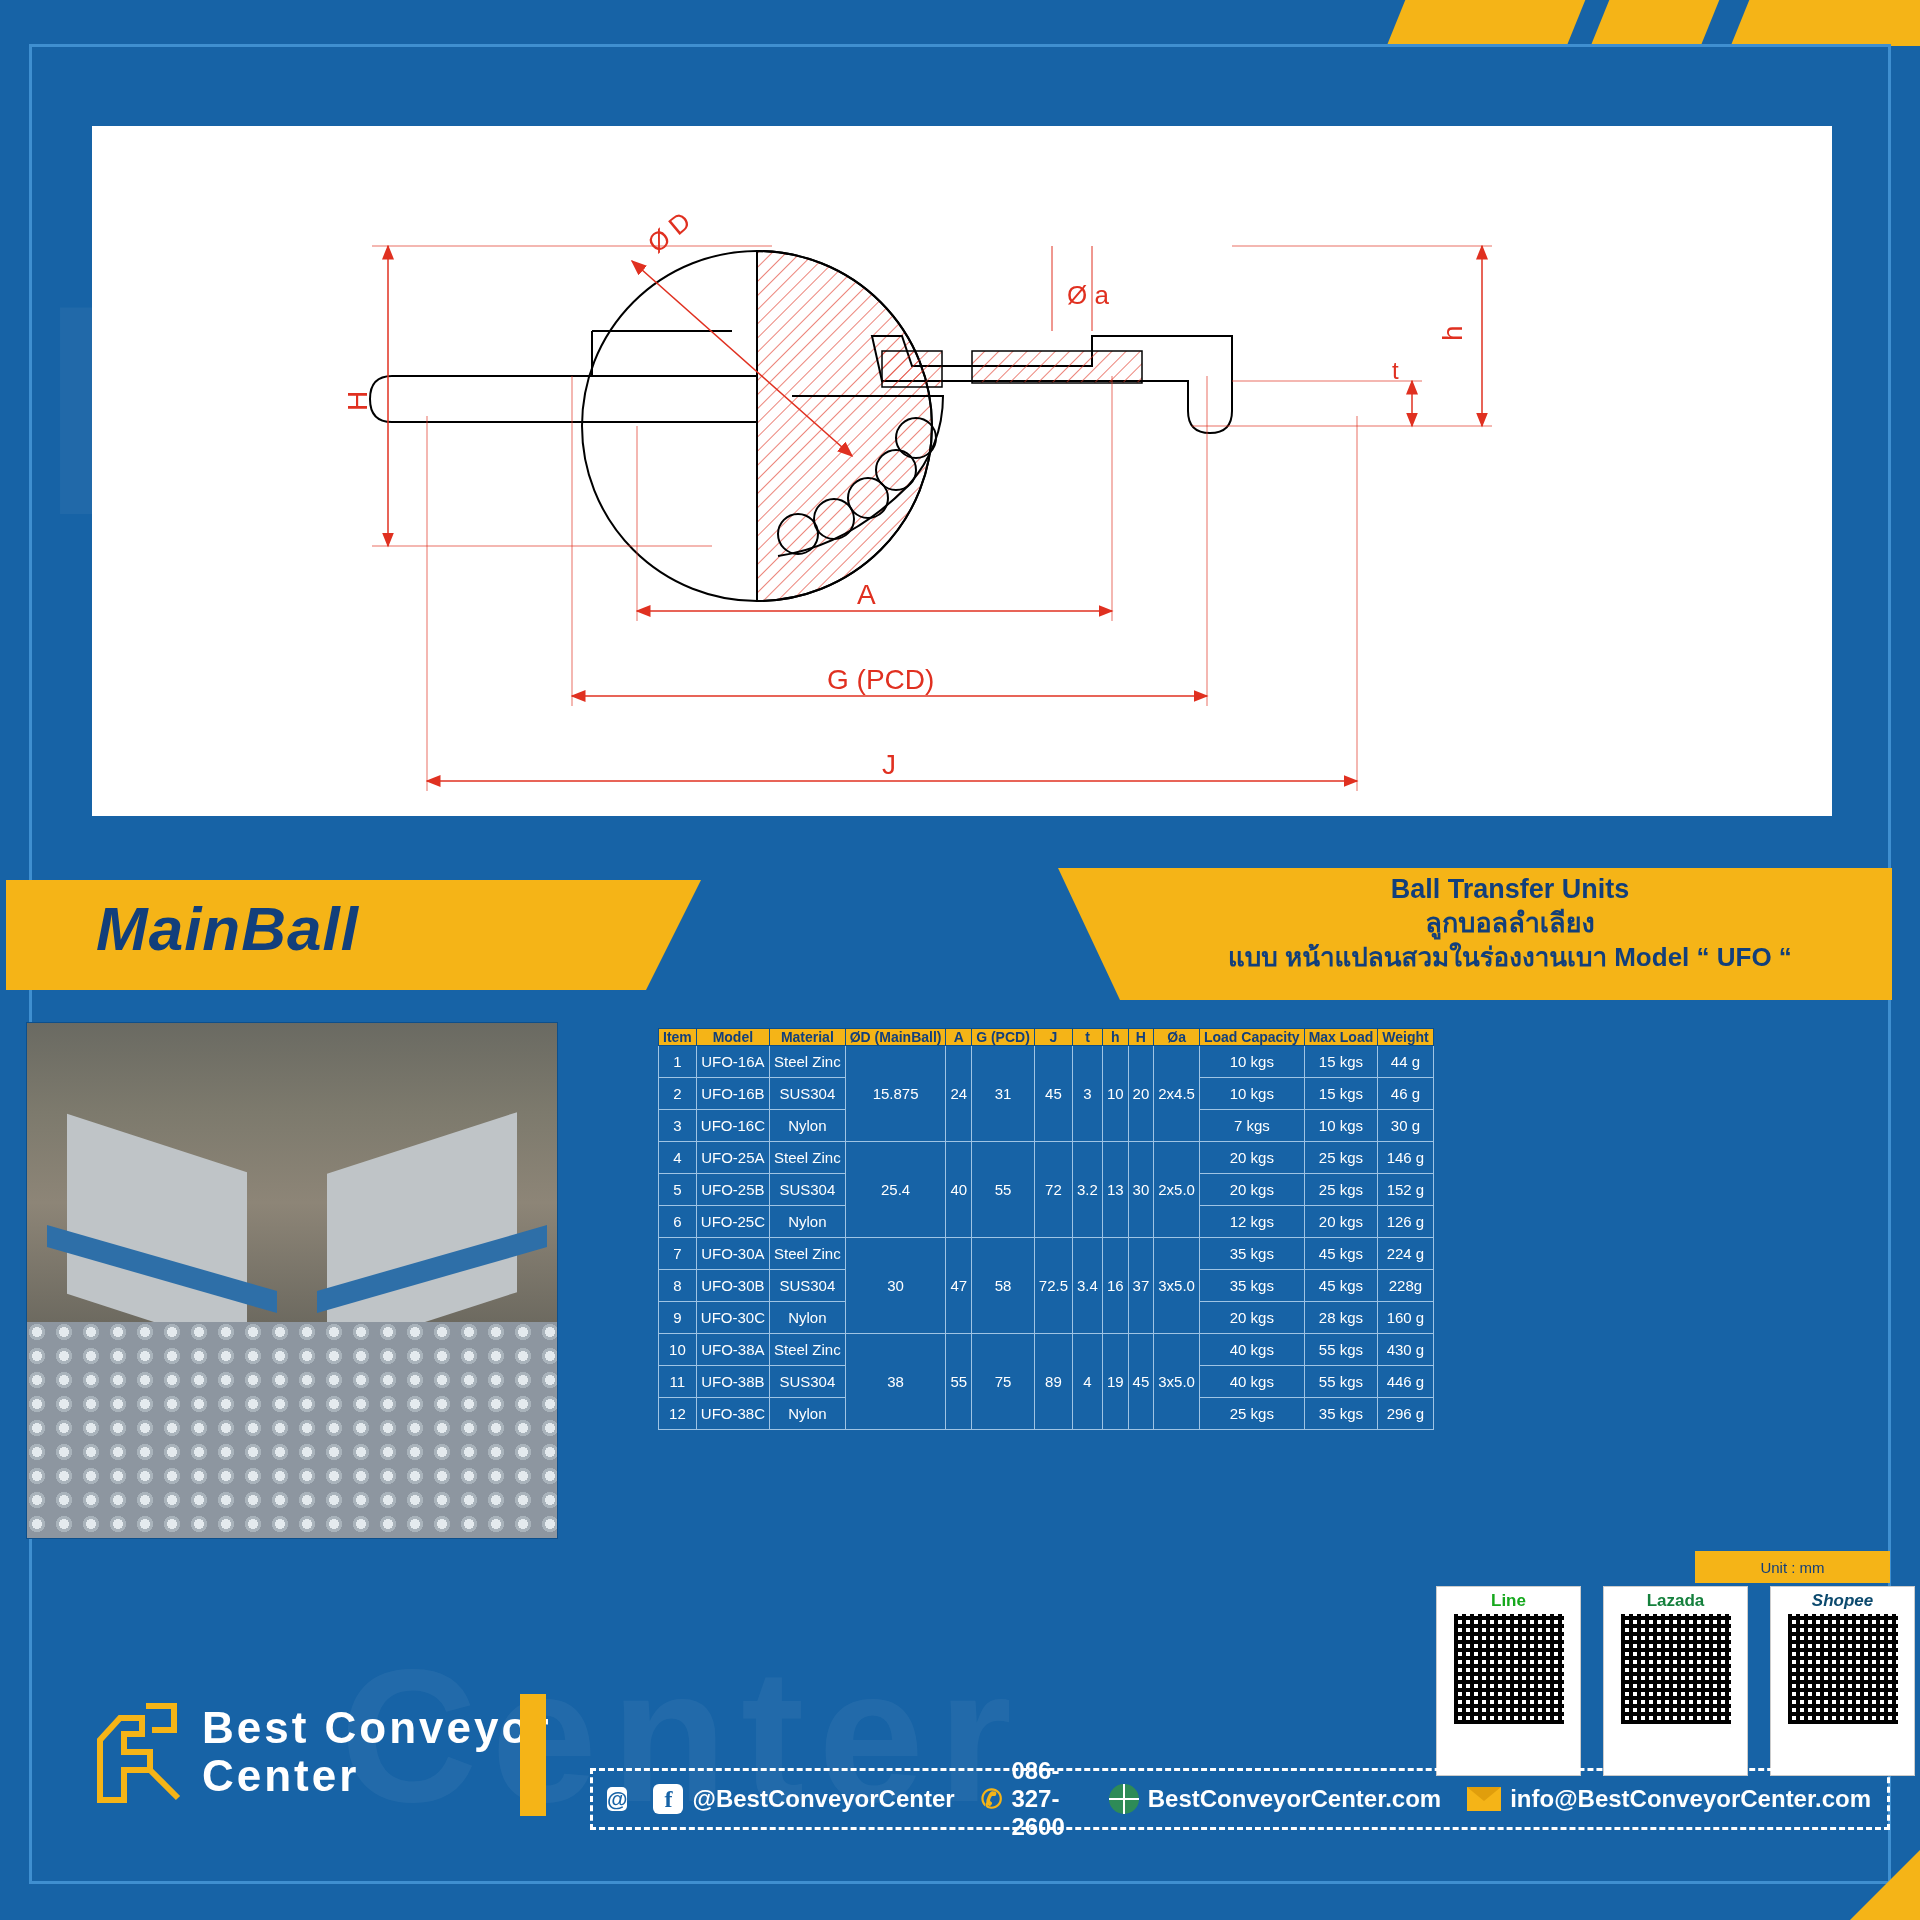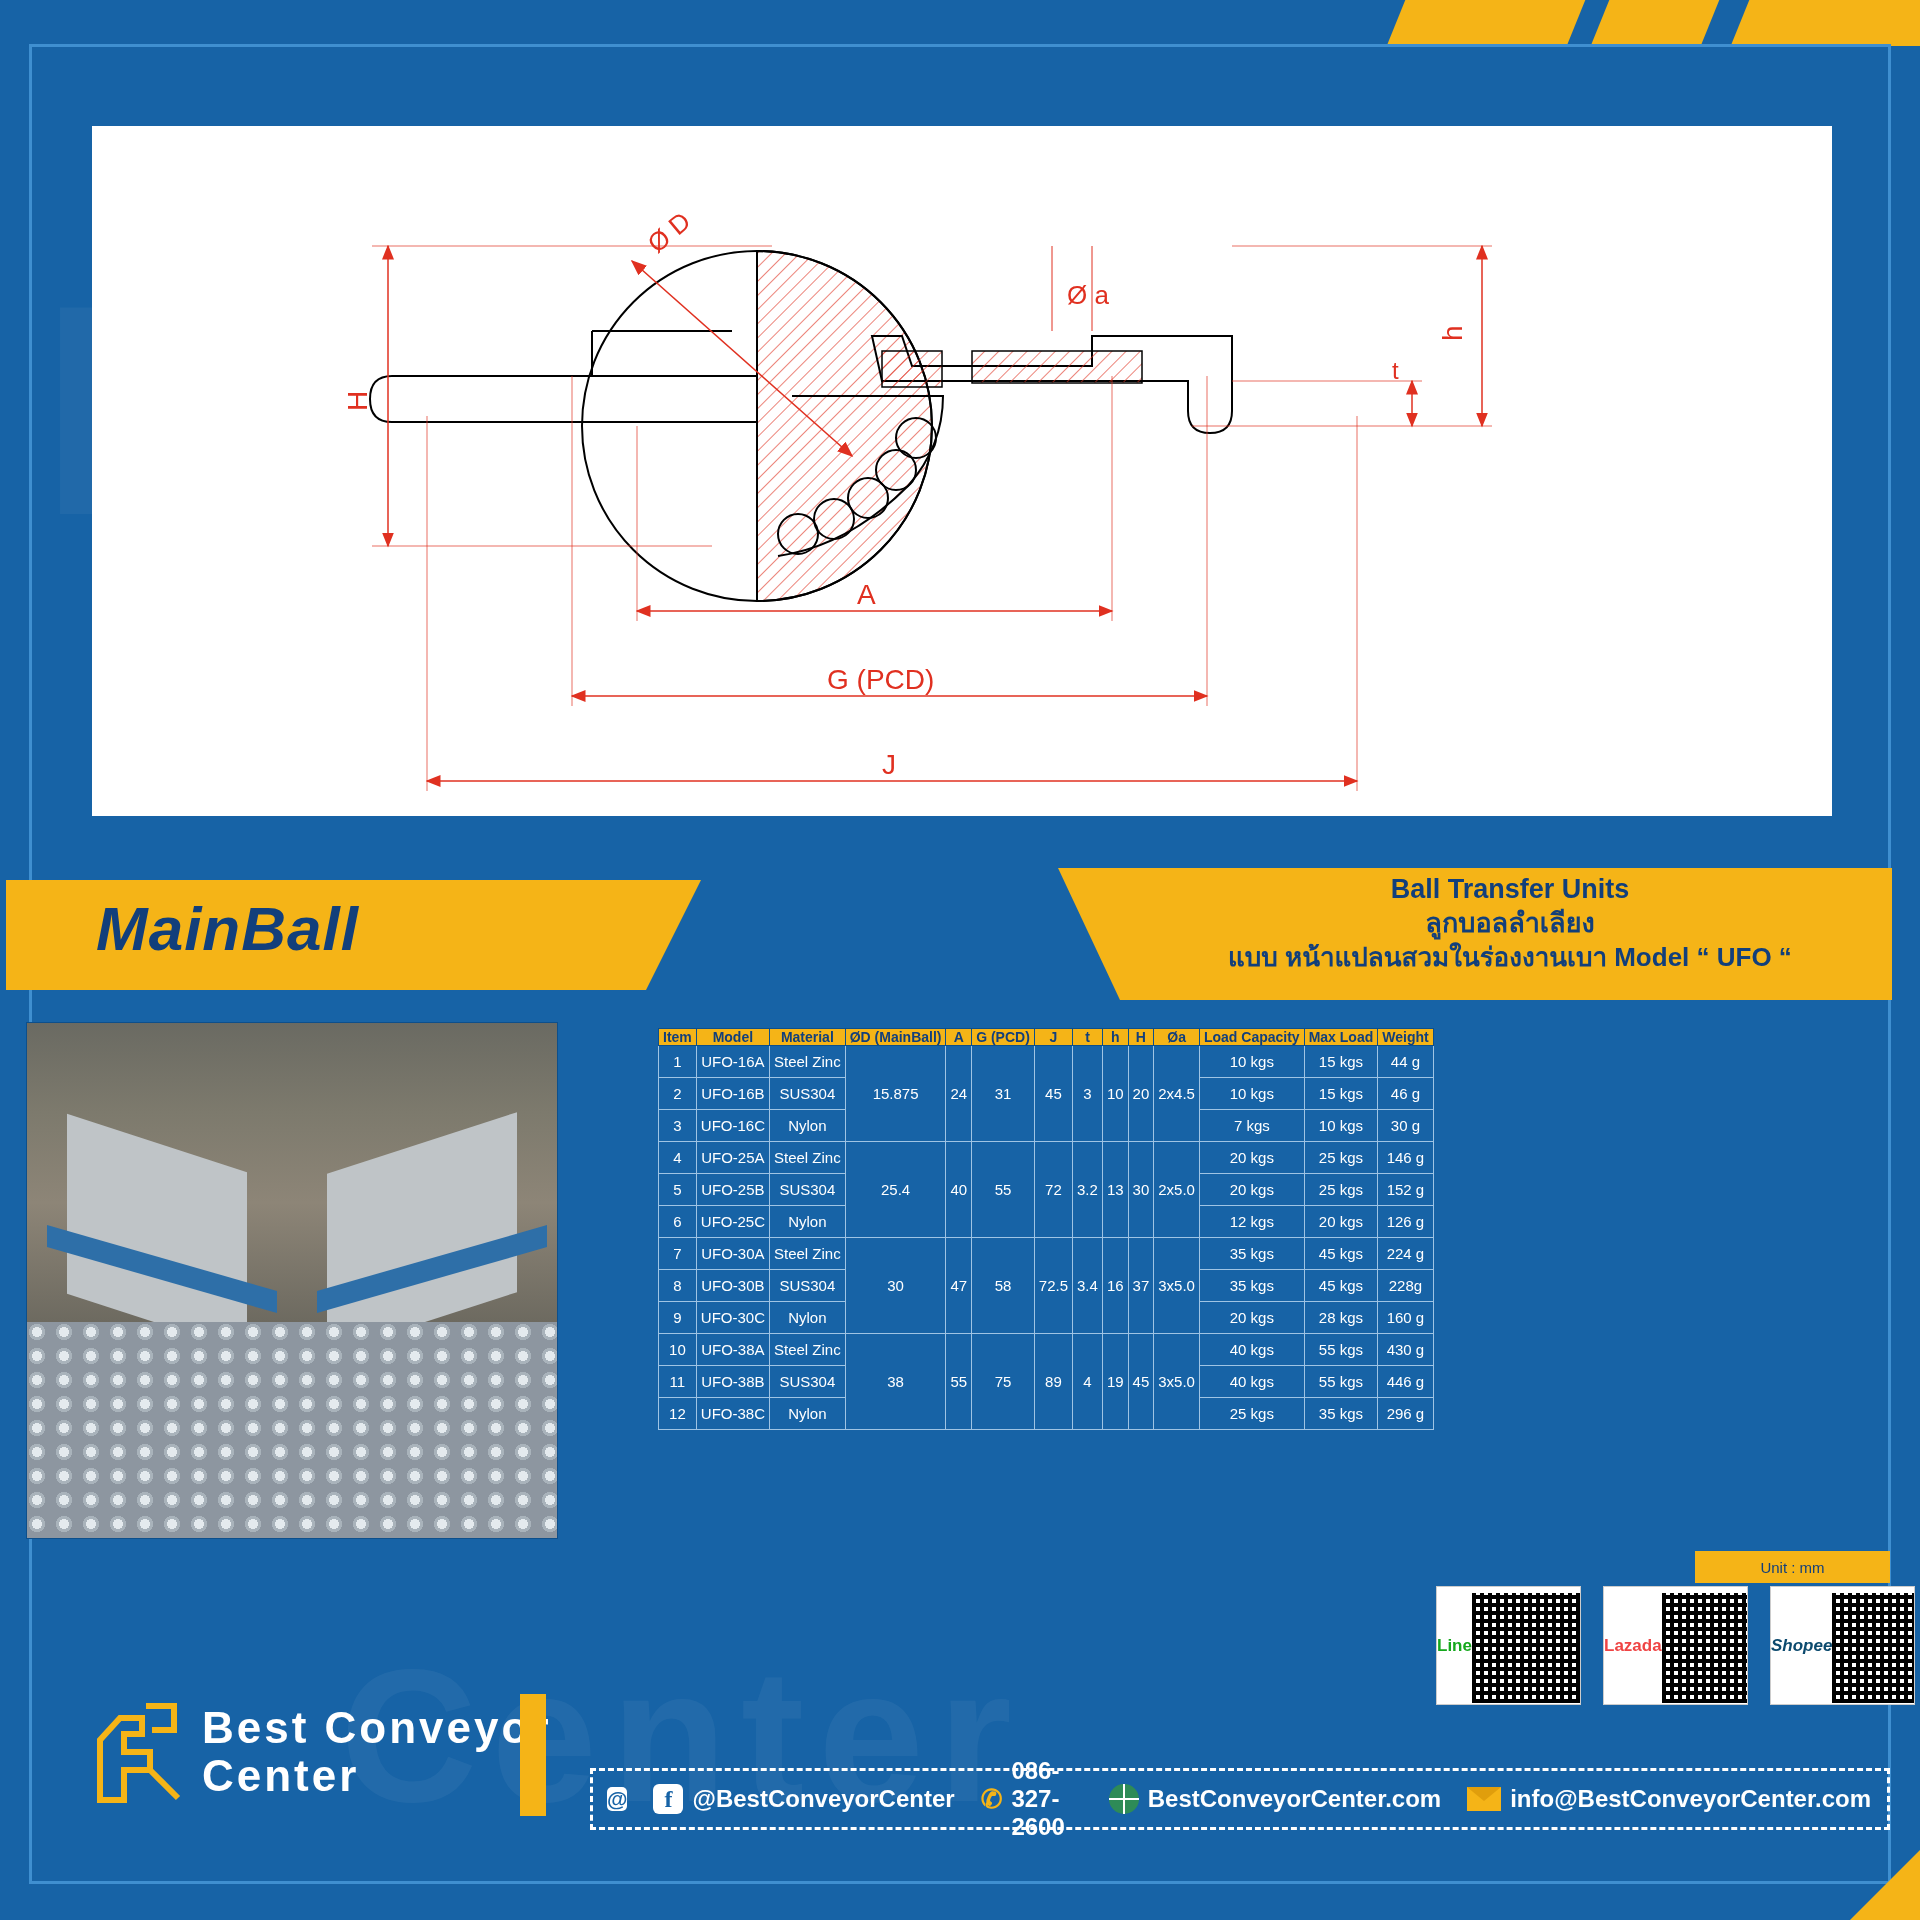--- a/index.html
+++ b/index.html
@@ -91,24 +91,24 @@
     border:1px solid #9fc4e4;padding:7px 4px;text-align:center;white-space:nowrap;
     background:#1763a6;font-size:15px;
   }
   .unit-row{
     position:absolute;left:1695px;top:1527px;width:195px;height:32px;background:#f5b417;
     color:#123f7b;font-size:15px;display:flex;align-items:center;justify-content:center;margin-top:24px;
   }
 
   
   .qr-wrap{position:absolute;left:1436px;top:1586px;display:flex;gap:22px;}
-  .qr-card{width:145px;height:119px;background:#ffffff;border:1px solid #ccc;display:flex;flex-direction:row;align-items:center;padding-top:4px;box-sizing:border-box;}
+  .qr-card{width:145px;height:190px;background:#ffffff;border:1px solid #ccc;display:flex;flex-direction:column;align-items:center;padding-top:4px;box-sizing:border-box;}
   .qr-label{font-size:17px;font-weight:bold;margin-bottom:3px;}
   .qr-line{color:#15a81c;}
-  .qr-laz{color:#ef4444;}
+  .qr-laz{color:#15803d;}
   .qr-shp{color:#0c4a6e;font-style:italic;}
   .qr-img{width:110px;height:110px;
     background-color:#fff;
     background-image:
       repeating-linear-gradient(90deg,#000 0 4px,#fff 4px 8px),
       repeating-linear-gradient(0deg,#000 0 4px,#fff 4px 8px);
     background-blend-mode:multiply;
   }
 
   

